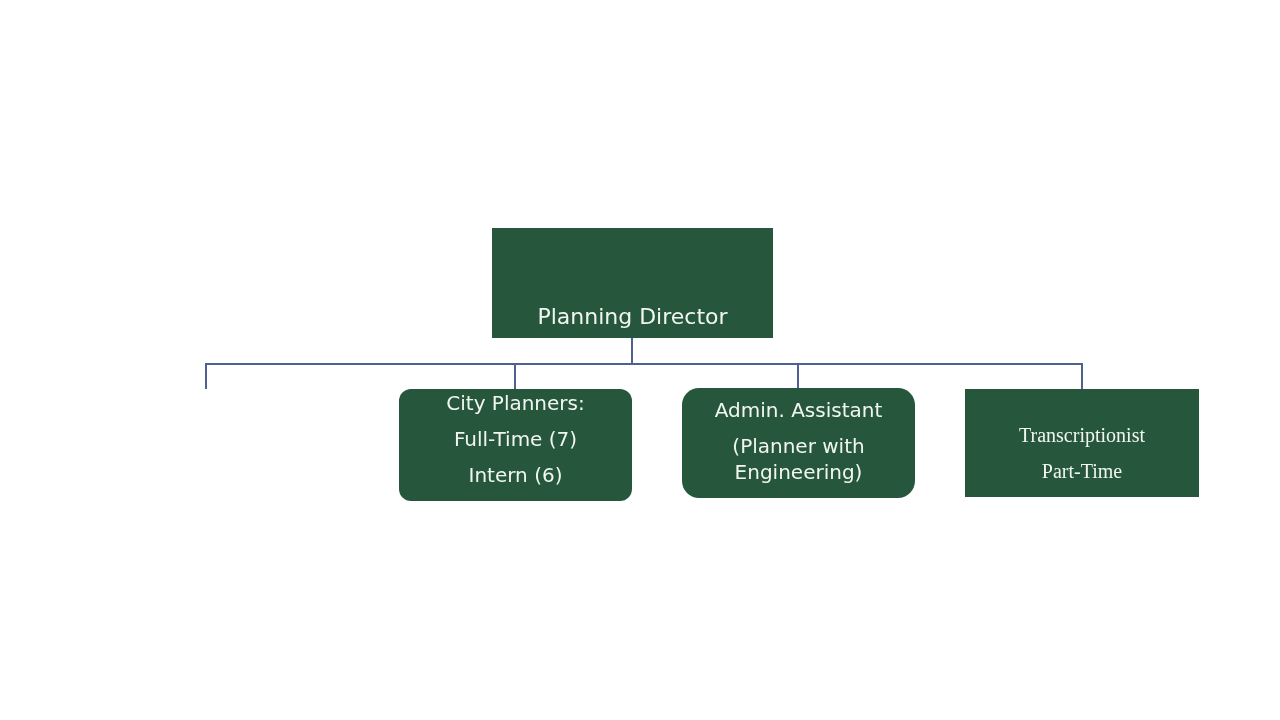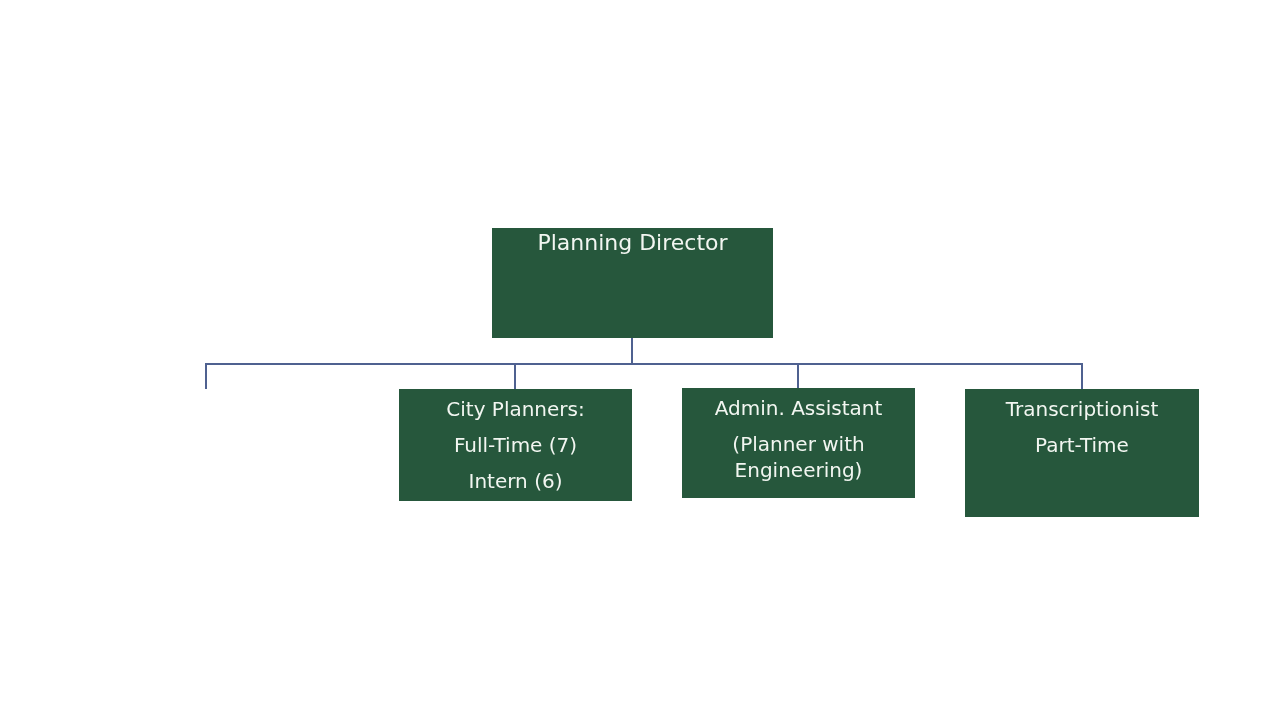--- a/index.html
+++ b/index.html
@@ -13,36 +13,36 @@
     position: relative;
     width: 1280px; height: 720px;
     background: var(--bg, #ffffff);
   }
   .node {
     position: absolute;
     background: var(--box-fill, #26573c);
     color: var(--box-text, #f2f6f1);
     display: flex;
     flex-direction: column;
-    justify-content: flex-start;
+    justify-content: flex-end;
     align-items: center;
     text-align: center;
     font-size: 20px;
     line-height: 26px;
-    padding: 2px 12px;
+    padding: 8px 12px;
   }
   .node .line { margin: 5px 0; }
   .node.root { font-size: 22px; }
   .node.root .line { margin: 0; }
   
   .n-root  { left: 492px; top: 228px; width: 281px; height: 110px; }
   .n-c1    { left:  64px; top: 389px; width: 284px; height: 111px; }
-  .n-c2    { left: 399px; top: 389px; width: 233px; height: 112px; }
-  .n-c3    { left: 682px; top: 388px; width: 233px; height: 110px; }
-  .n-c4    { left: 965px; top: 389px; width: 234px; height: 128px; }
+  .n-c2    { left: 399px; top: 389px; width: 233px; height: 112px; border-radius: 12px; }
+  .n-c3    { left: 682px; top: 388px; width: 233px; height: 110px; border-radius: 17px; }
+  .n-c4    { left: 965px; top: 389px; width: 234px; height: 108px; font-family: Liberation Serif, serif; }
   .connector {
     position: absolute;
     background: var(--connector, #4f6190);
   }
   .cn-stem  { left: 631px;  top: 338px; width: 1.5px; height: 25px; }
   .cn-bus   { left: 205px;  top: 363px; width: 877px; height: 1.5px; }
   .cn-drop1 { left: 205px;  top: 363px; width: 1.5px; height: 26px; }
   .cn-drop2 { left: 514px;  top: 363px; width: 1.5px; height: 26px; }
   .cn-drop3 { left: 797px;  top: 363px; width: 1.5px; height: 25px; }
   .cn-drop4 { left: 1081px; top: 363px; width: 1.5px; height: 26px; }

